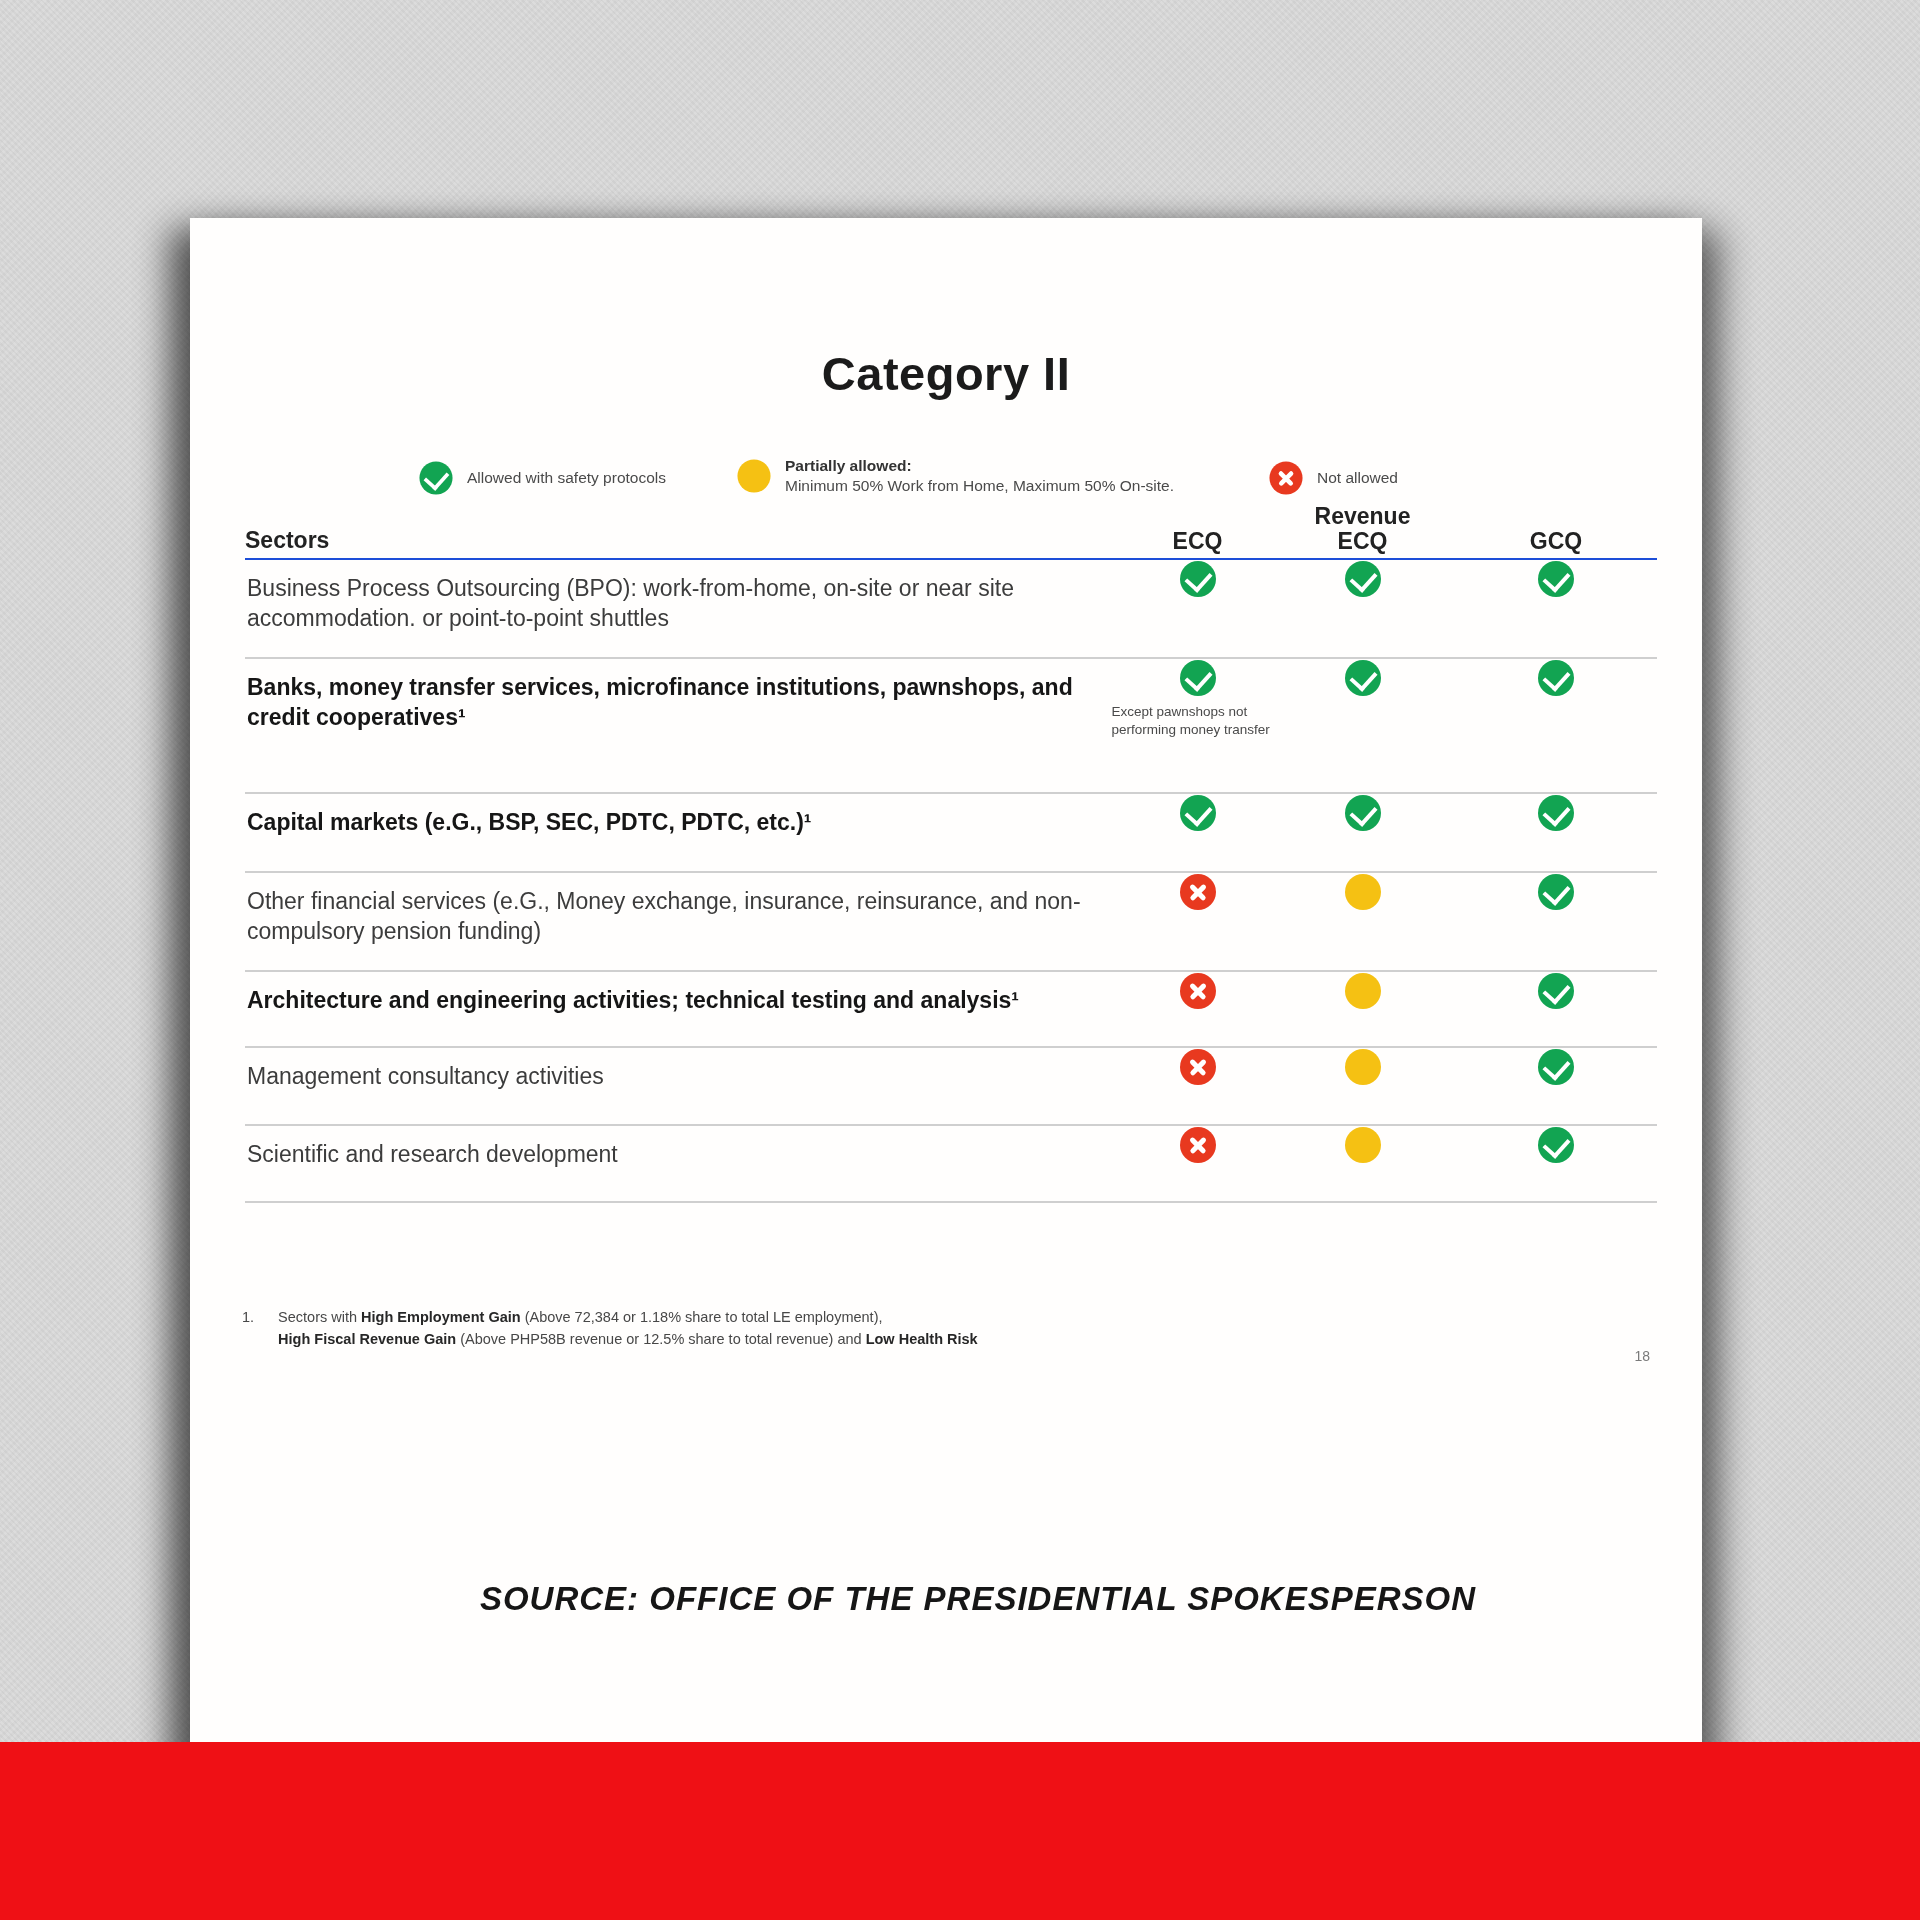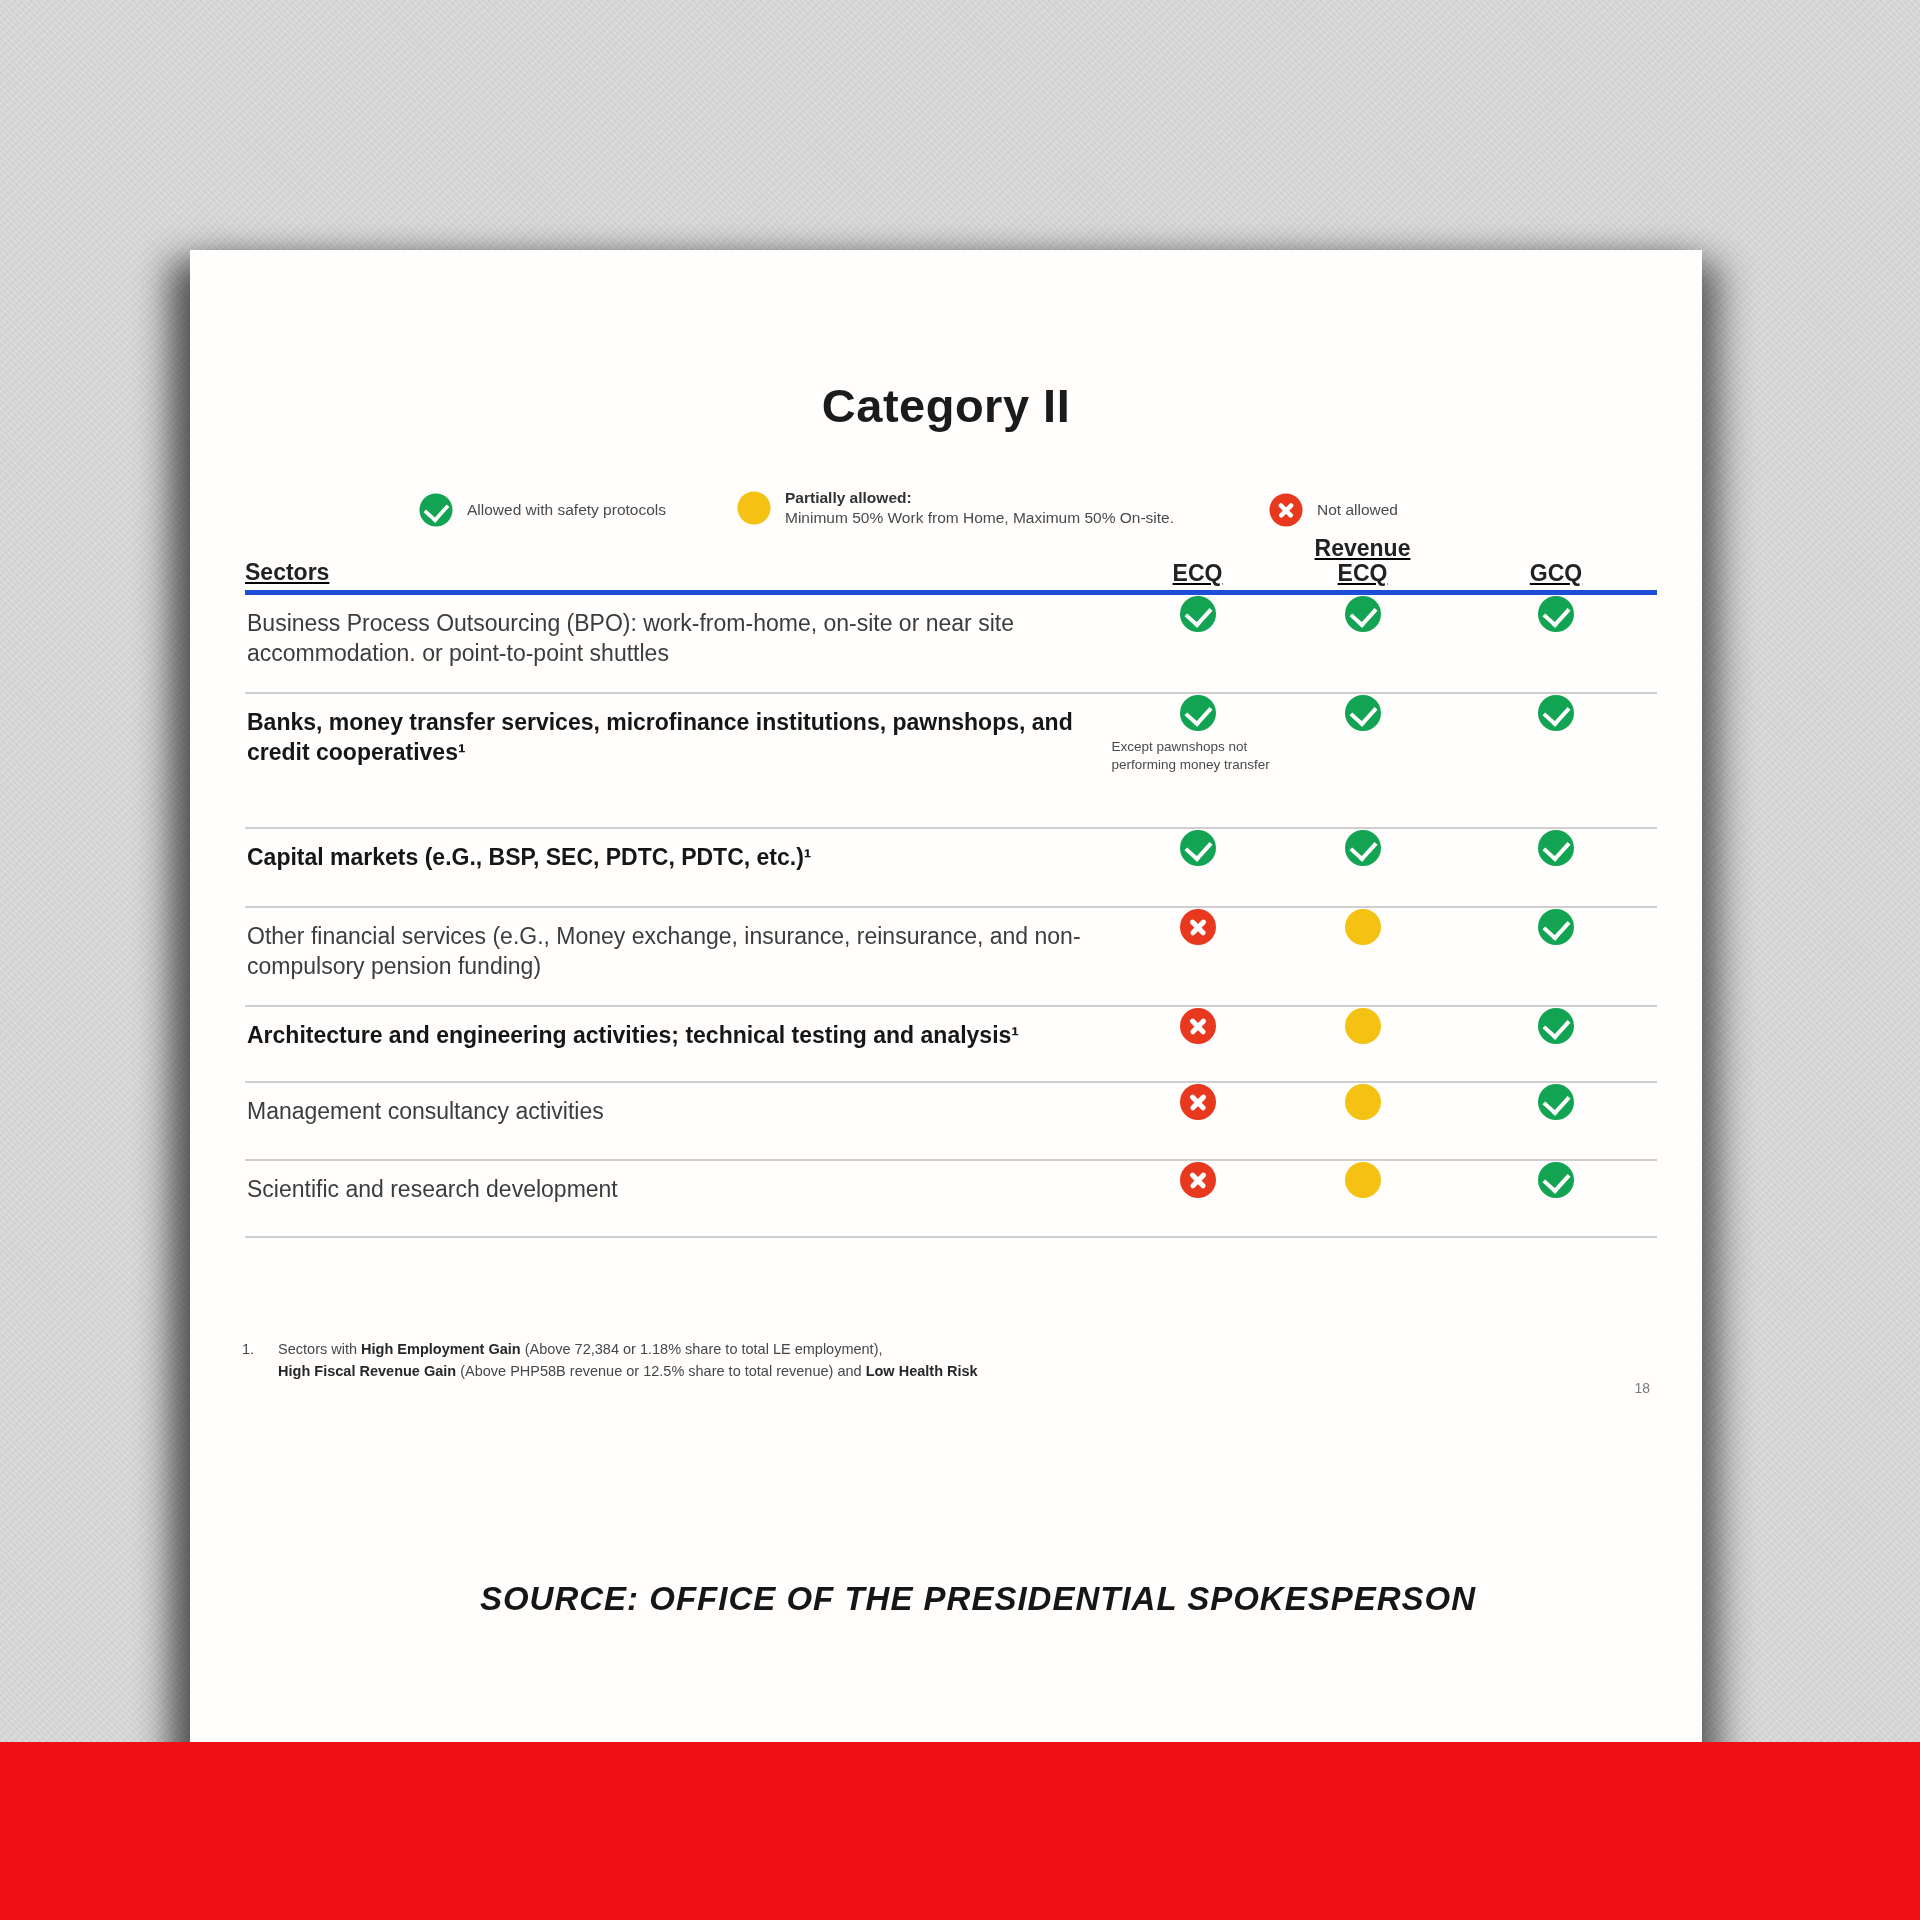--- a/index.html
+++ b/index.html
@@ -18,21 +18,20 @@
   
   .doc {
     position: absolute;
     left: 190px; top: 218px;
     width: 1512px; height: 1606px;
     background: #fffefd;
     box-shadow:
       -18px 14px 30px 4px rgba(0,0,0,.42),
       18px 14px 30px 2px rgba(0,0,0,.30),
       0 26px 42px 8px rgba(0,0,0,.38);
-    margin-top: 32px;
   }
 
   .title {
     position: absolute; left: 0; top: 128px;
     width: 100%; margin: 0;
     text-align: center;
     font-size: 47px; font-weight: 700;
     letter-spacing: .5px; color: #1b1b1b;
   }
 
@@ -74,21 +73,21 @@
   .table {
     position: absolute;
     left: 55px; top: 286px;
     width: 1412px;
   }
   .trow {
     display: grid;
     grid-template-columns: 880px 145px 185px 1fr;
     border-bottom: 2px solid #cfcfcf;
   }
-  .trow.head { border-bottom: 5px solid #1d4ed8; align-items: end; height: 54px; text-decoration: underline; }
+  .trow.head { border-bottom: 2px solid #1d4ed8; align-items: end; height: 54px; }
   .h1 { min-height: 97px; }
   .h2 { min-height: 133px; }
   .h3 { min-height: 77px; }
   .h4 { min-height: 97px; }
   .h5 { min-height: 75px; }
   .h6 { min-height: 76px; }
   .h7 { min-height: 74px; }
   .h8 { min-height: 75px; }
 
   .c-sector {

